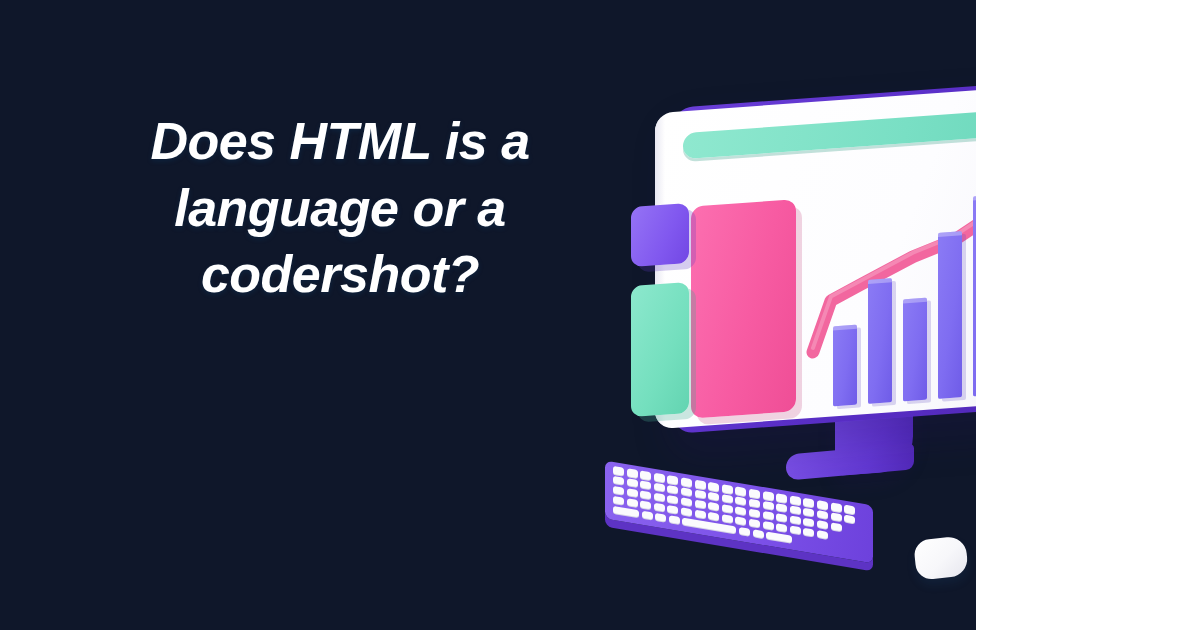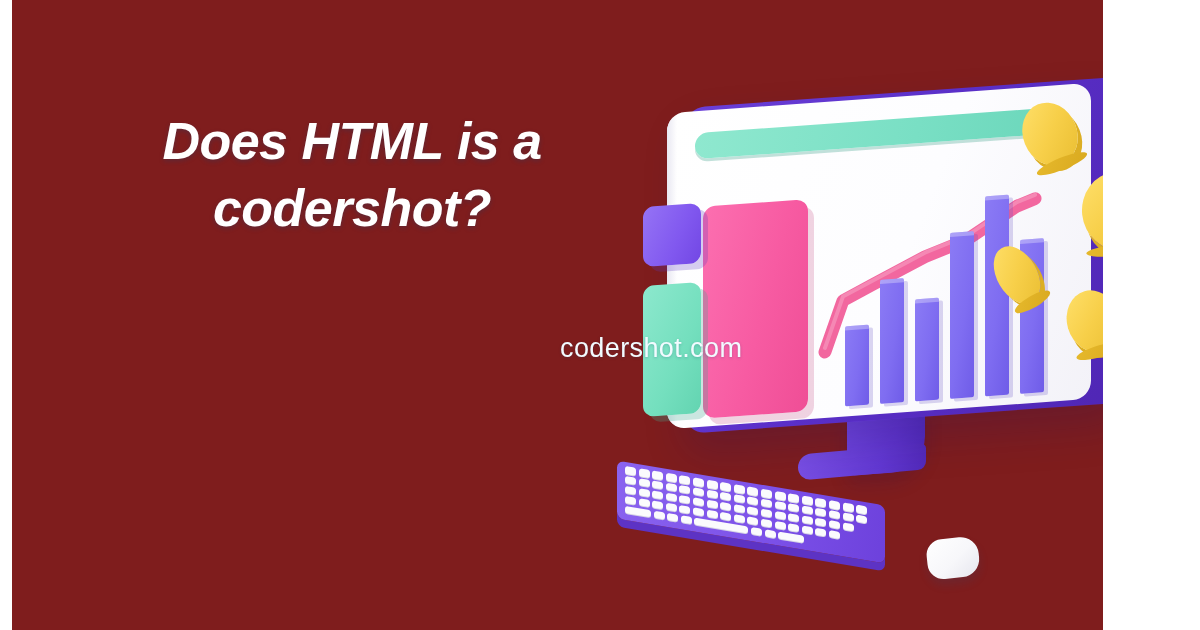--- a/index.html
+++ b/index.html
@@ -2,22 +2,22 @@
 <html><head>
 <meta charset="utf-8">
 <title>Does HTML is a programming language or a markup language?</title>
 <style>
   * { margin:0; padding:0; box-sizing:border-box; }
   html, body {
     width:1200px; height:630px; overflow:hidden;
     font-family:"Liberation Sans", sans-serif;
   }
   #stage {
-    position:relative; width:1091px; height:630px;
-    background:#7f1d1d; overflow:hidden;margin-left:12px;
+    position:relative; width:976px; height:630px;
+    background:#0f172a; overflow:hidden;
   }
 
   
   #headline {
     position:absolute; left:60px; top:108px; width:560px;
     text-align:center;
     font-size:52px; line-height:1.28;
     font-weight:700; font-style:italic;
     color:#ffffff; letter-spacing:-0.5px;
     text-shadow:0 2px 5px rgba(10,70,120,0.28);
@@ -167,20 +167,21 @@
     box-shadow:0 6px 10px rgba(30,80,130,0.16);
   }
 </style>
 </head>
 <body>
 
 <div id="stage">
 
   <h1 id="headline">
     <span class="hl-line">Does HTML is a</span>
+    <span class="hl-line">language or a</span>
     <span class="hl-line">codershot?</span>
   </h1>
 
   <div id="illustration">
 
     <div class="mon-neck"></div>
     <div class="mon-foot"></div>
 
     <div id="monitor">
       <div class="mon-shell"></div>
@@ -306,15 +307,14 @@
             <div class="kb-key"></div>
             <div class="kb-key wide"></div>
           </div>
         </div>
     </div>
 
     <div id="mouse"></div>
 
   </div>
 
-  <div id="watermark">codershot.com</div>
 
 </div>
 
 </body></html>

